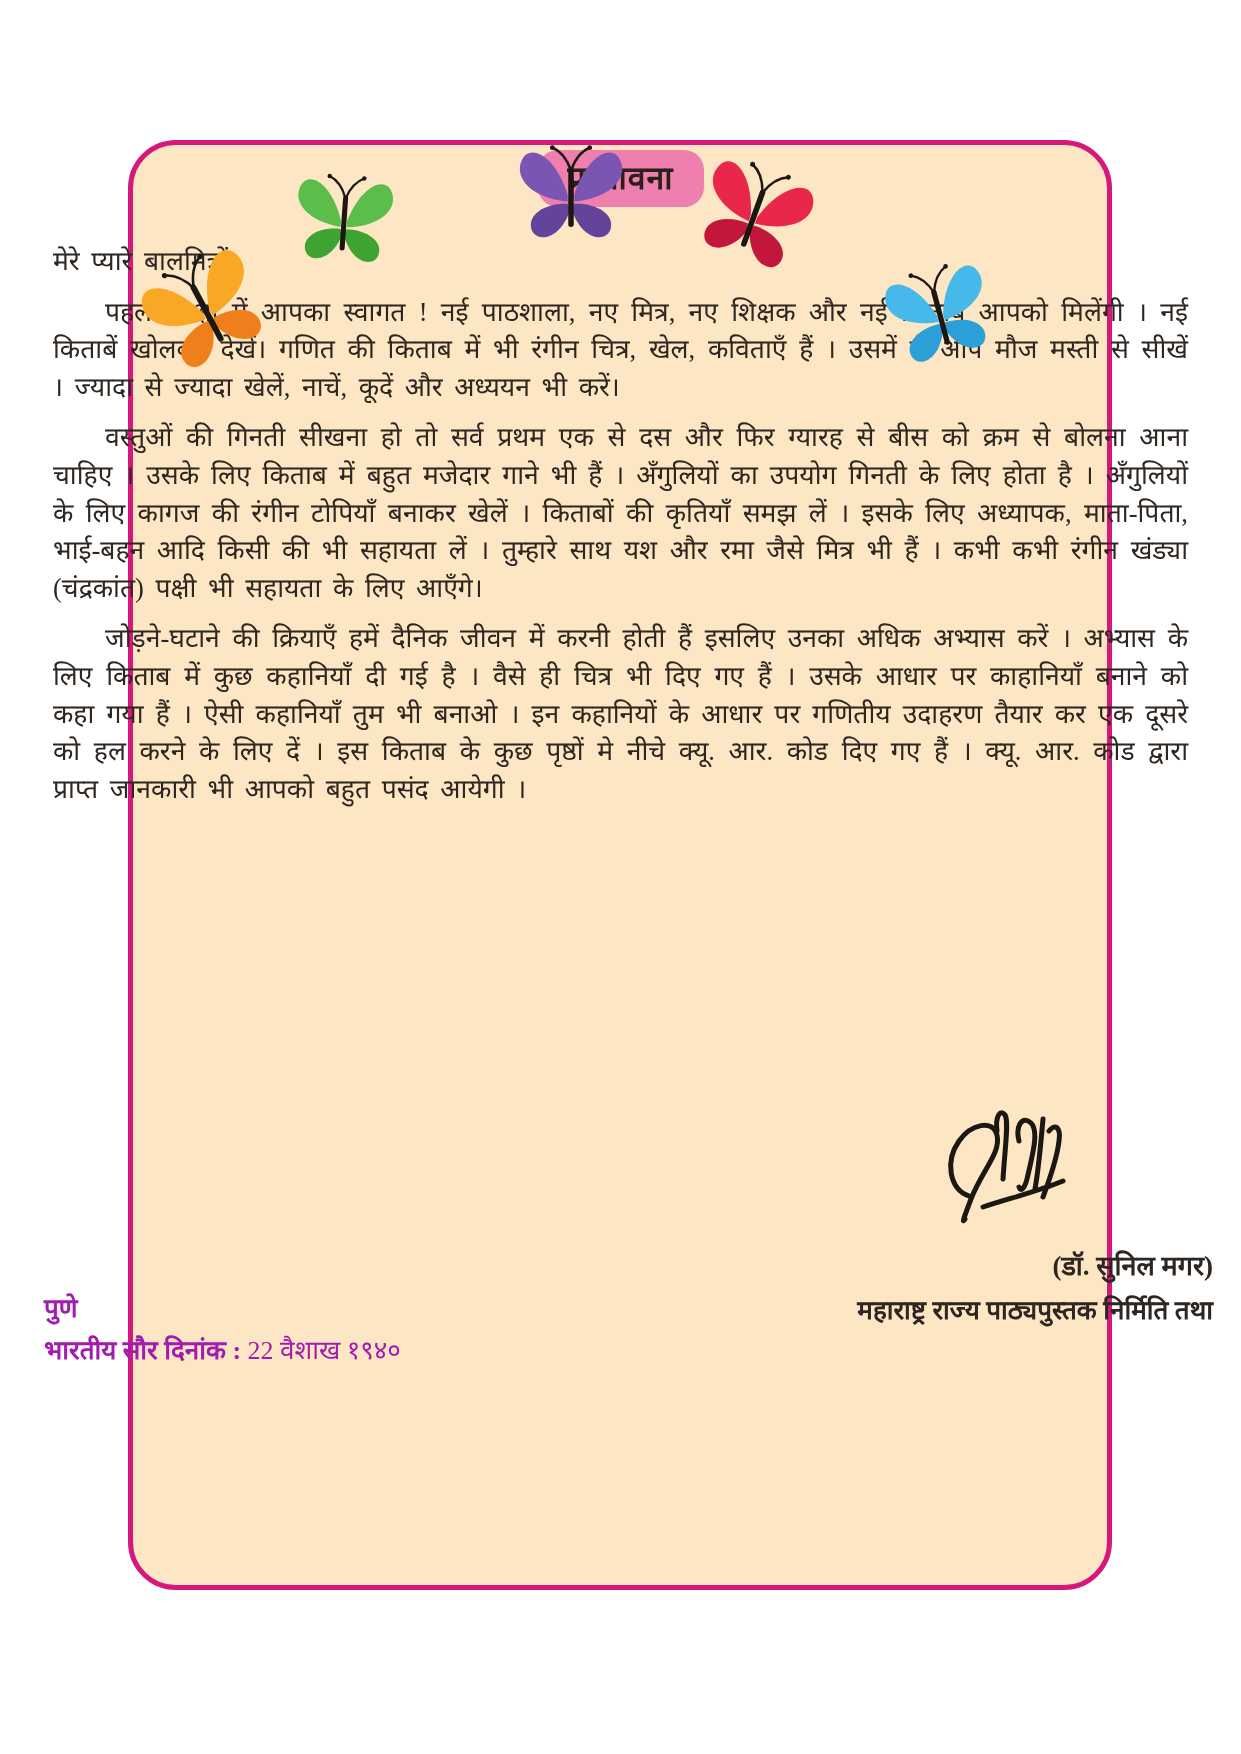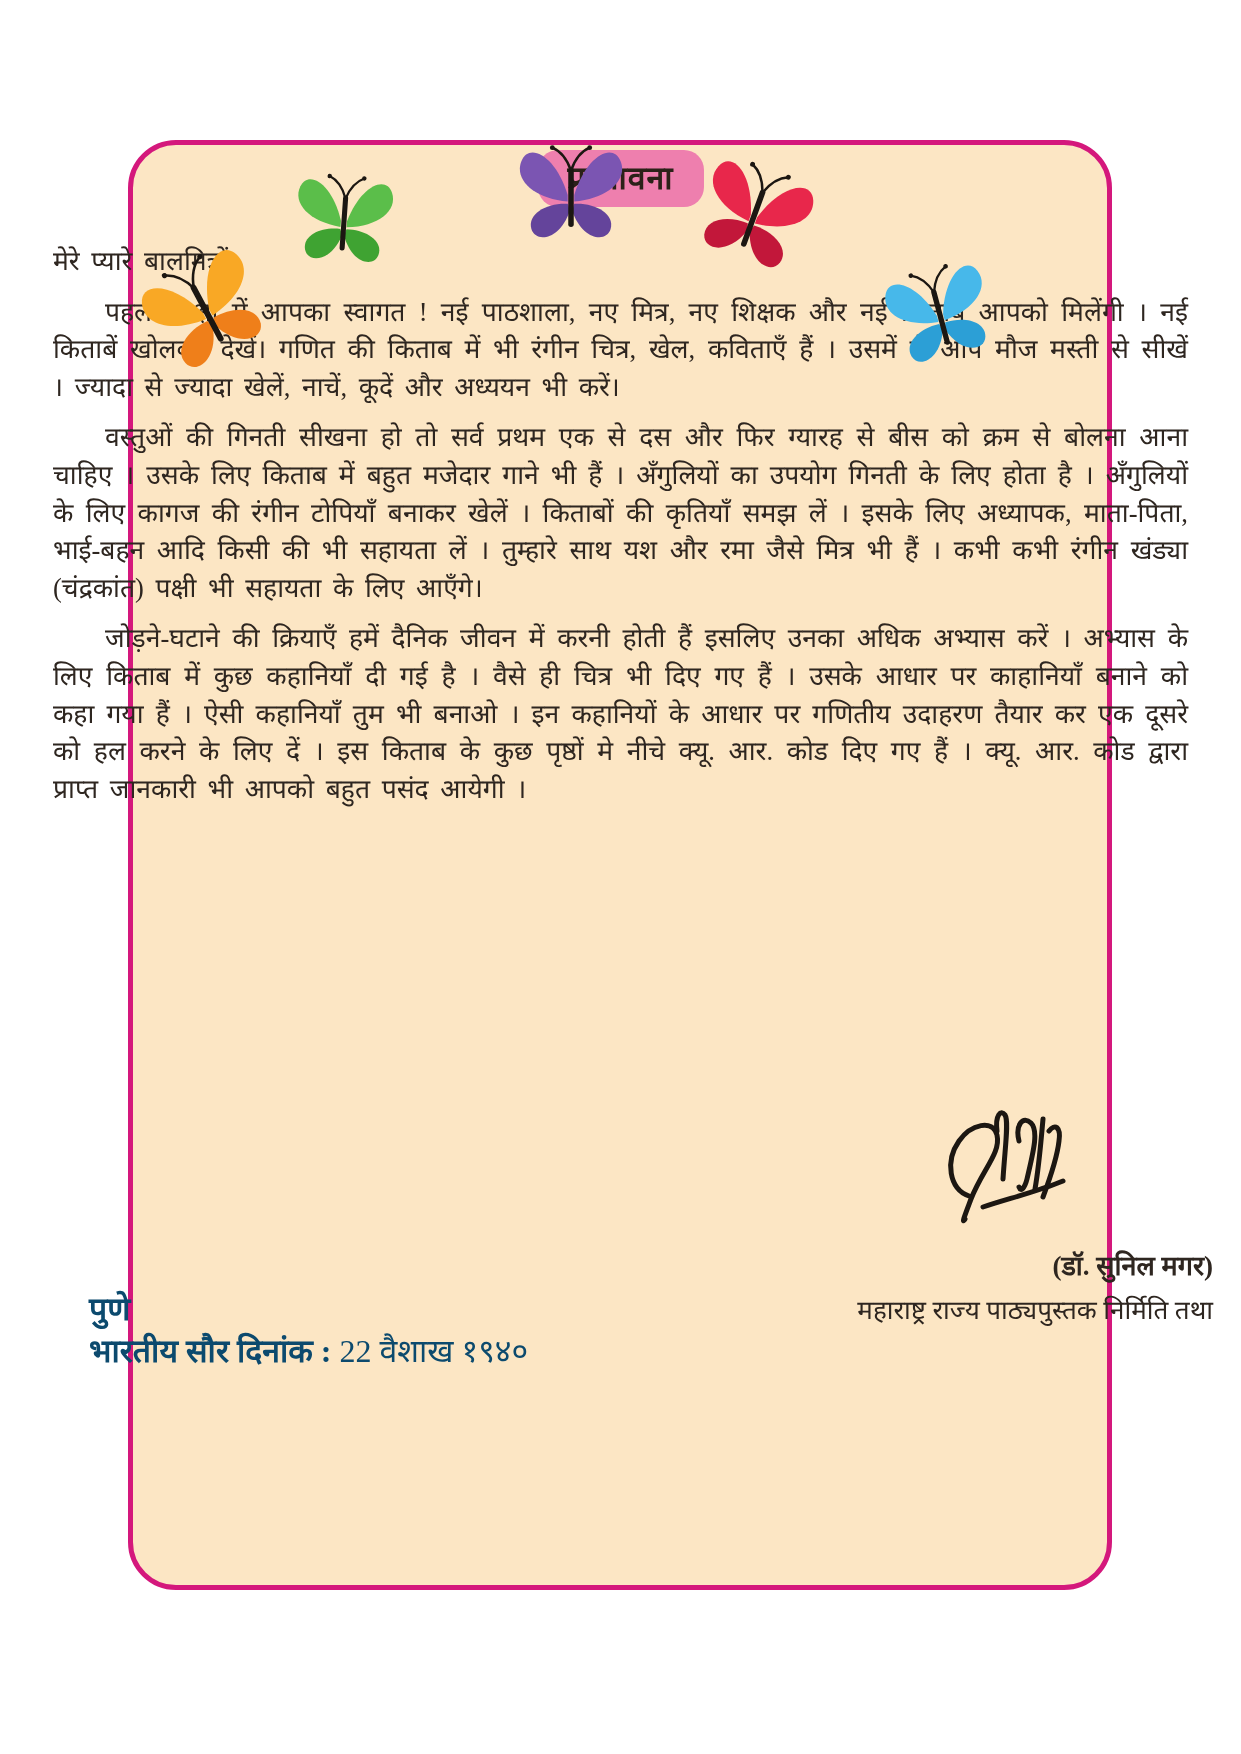--- a/index.html
+++ b/index.html
@@ -20,32 +20,32 @@
     letter-spacing:1px;
   }
   .letter{
     position:absolute;top:230px;left:40px;right:40px;
     color:#2e2620;font-size:26.5px;line-height:37.6px;
     text-align:justify;word-spacing:5px;z-index:2;
   }
   .letter p{margin:13px;text-indent:52px;}
   .letter p.salutation{text-indent:0;}
   .footer-left{
-    position:absolute;left:44px;top:1288px;font-size:32px;color:#0c4a6e;
-    line-height:42px;z-index:2;margin-left:45px;
+    position:absolute;left:44px;top:1288px;font-size:26px;color:#a21caf;
+    line-height:42px;z-index:2;
   }
   .footer-left .lbl{font-weight:bold;}
   .sign-block{
     position:absolute;right:28px;top:1100px;width:470px;text-align:right;
     color:#2e2620;z-index:2;
   }
   .signature-svg{width:150px;height:142px;margin:0 auto;display:block;transform:translateX(28px);}
   .sign-name{font-size:27px;font-weight:bold;margin-top:4px;}
   .sign-designation{font-size:27px;font-weight:bold;margin-top:8px;}
-  .sign-org{font-size:26px;margin-top:8px;line-height:40px;}
+  .sign-org{font-size:26px;margin-top:8px;line-height:40px;font-weight:bold;}
   .butterfly{position:absolute;z-index:5;}
   .b0{left:145px;top:252px;width:122px;height:118px;transform:rotate(-28deg);}
   .b1{left:291px;top:170px;width:106px;height:102px;transform:rotate(4deg);}
   .b2{left:514px;top:140px;width:114px;height:110px;}
   .b3{left:698px;top:158px;width:112px;height:116px;transform:rotate(20deg);}
   .b4{left:884px;top:262px;width:112px;height:106px;transform:rotate(-15deg);}
 </style>
 </head>
 <body>
 

